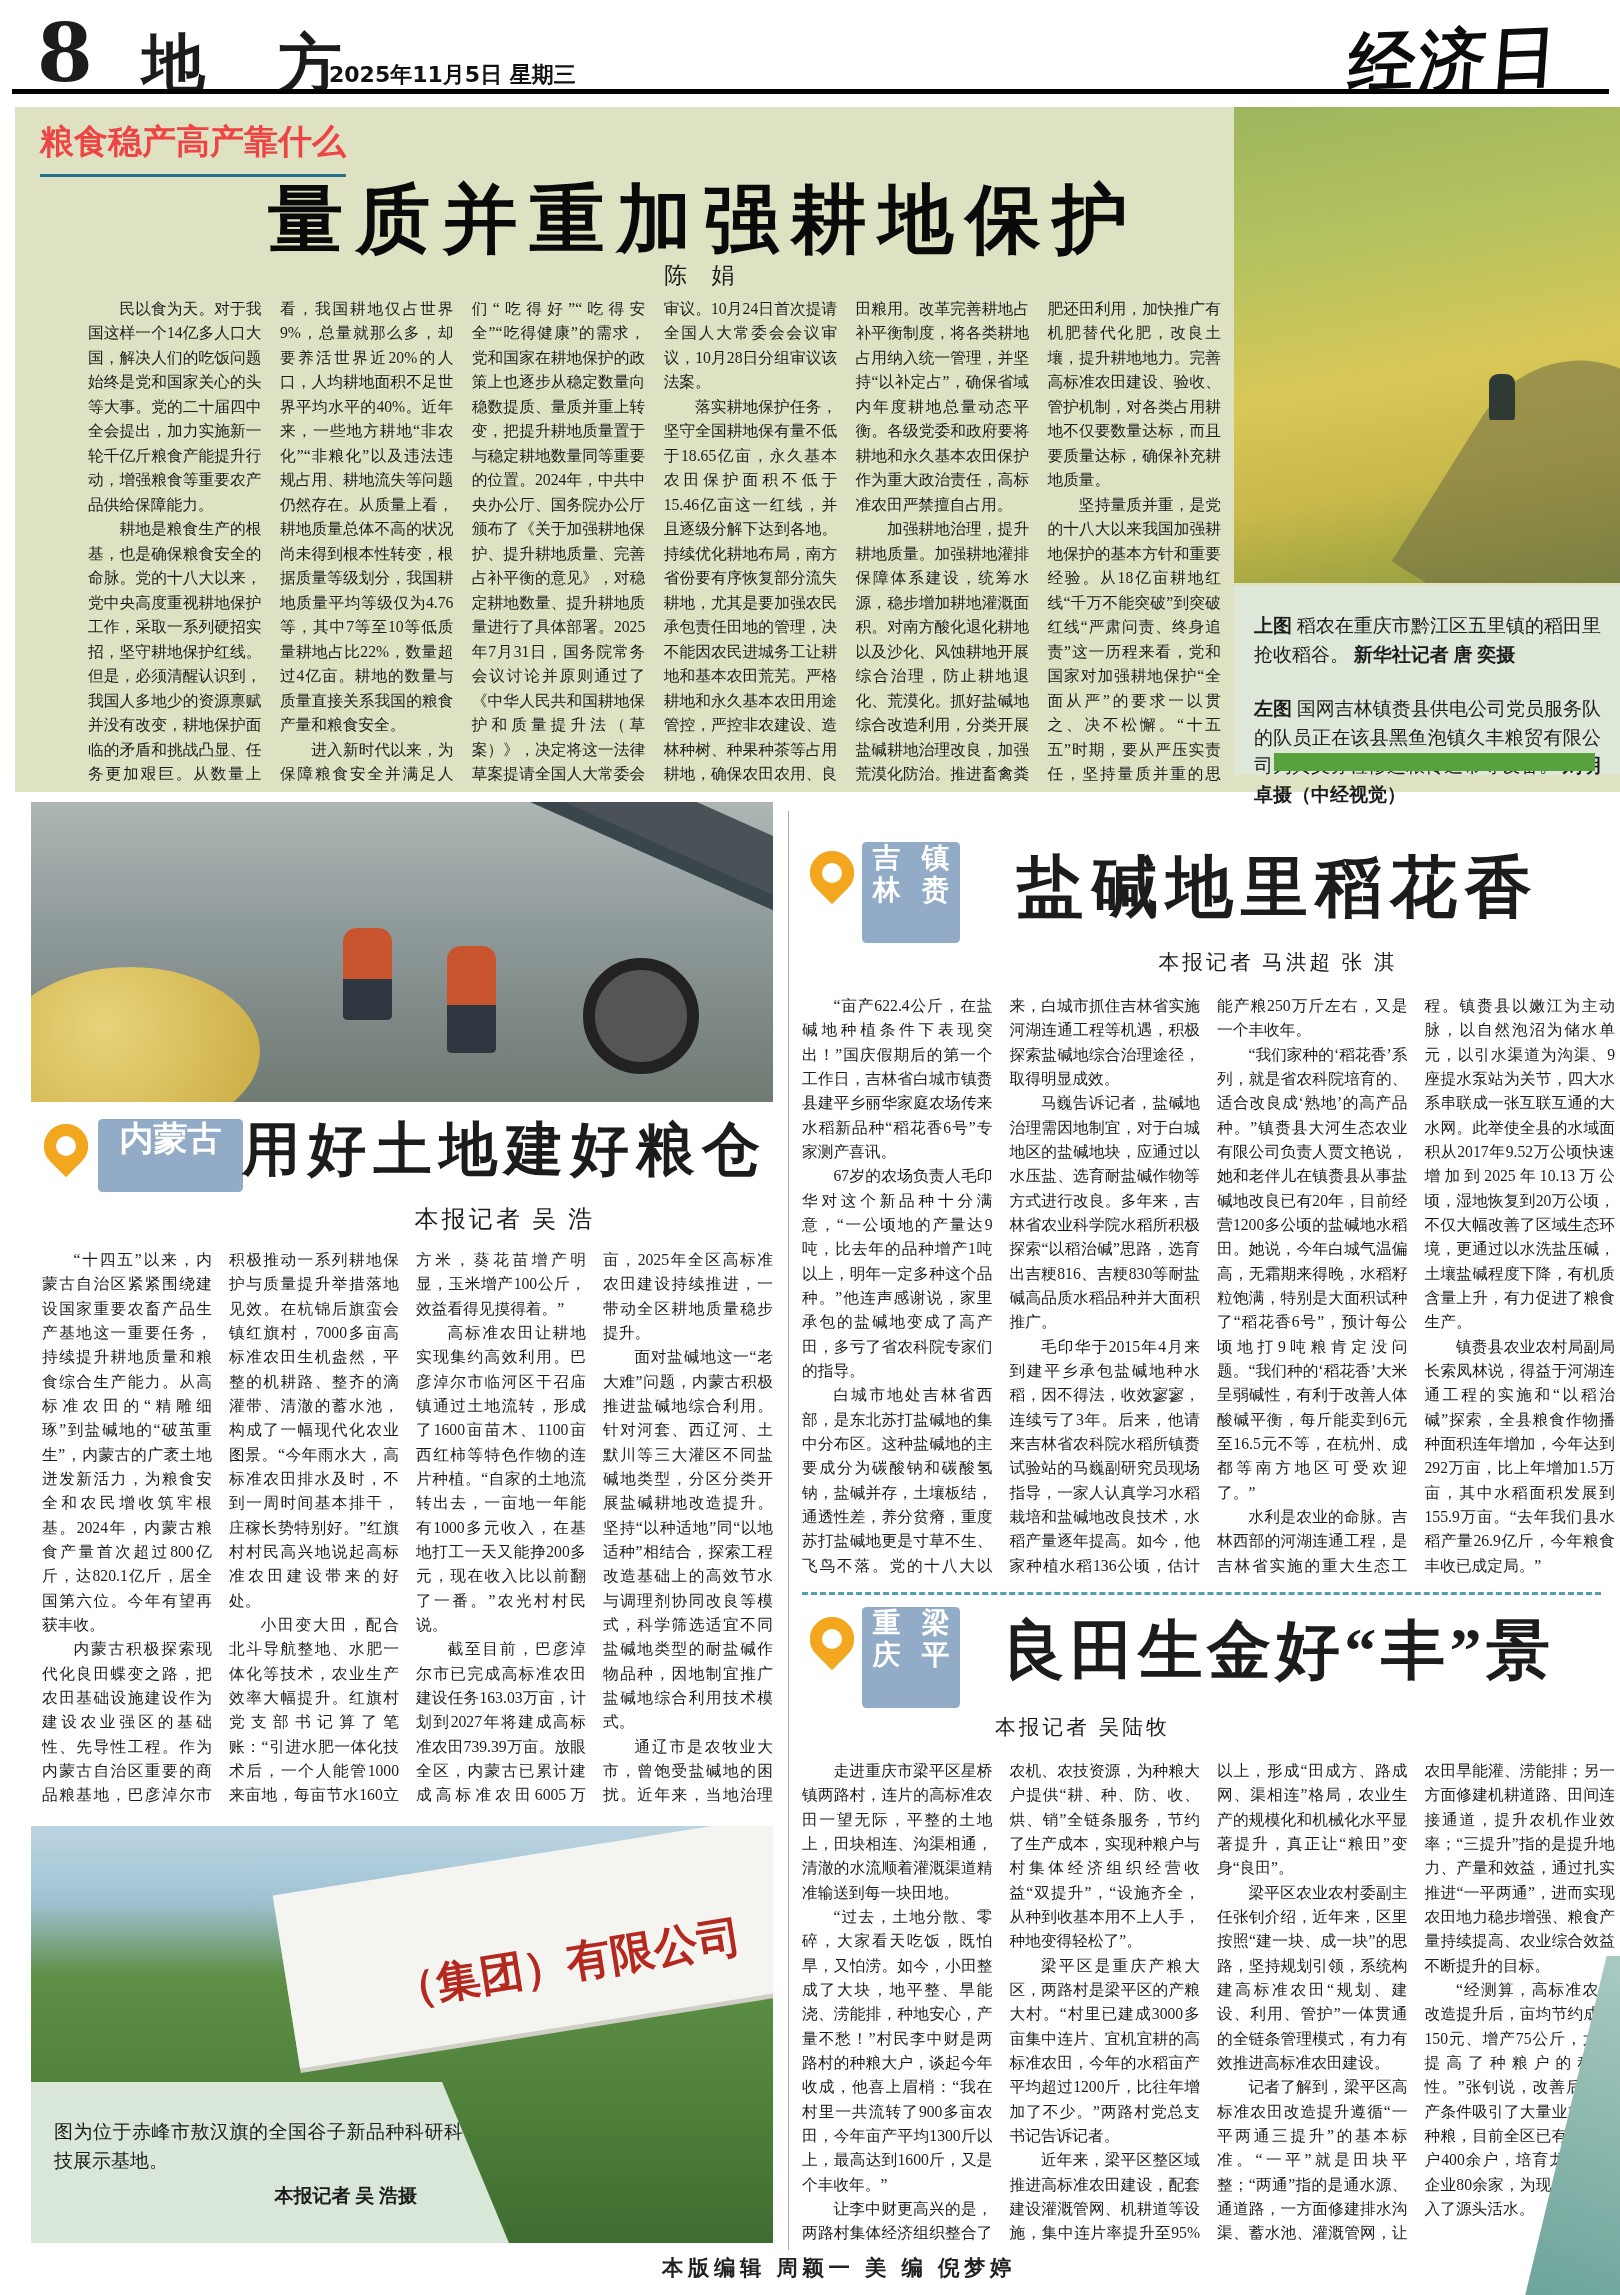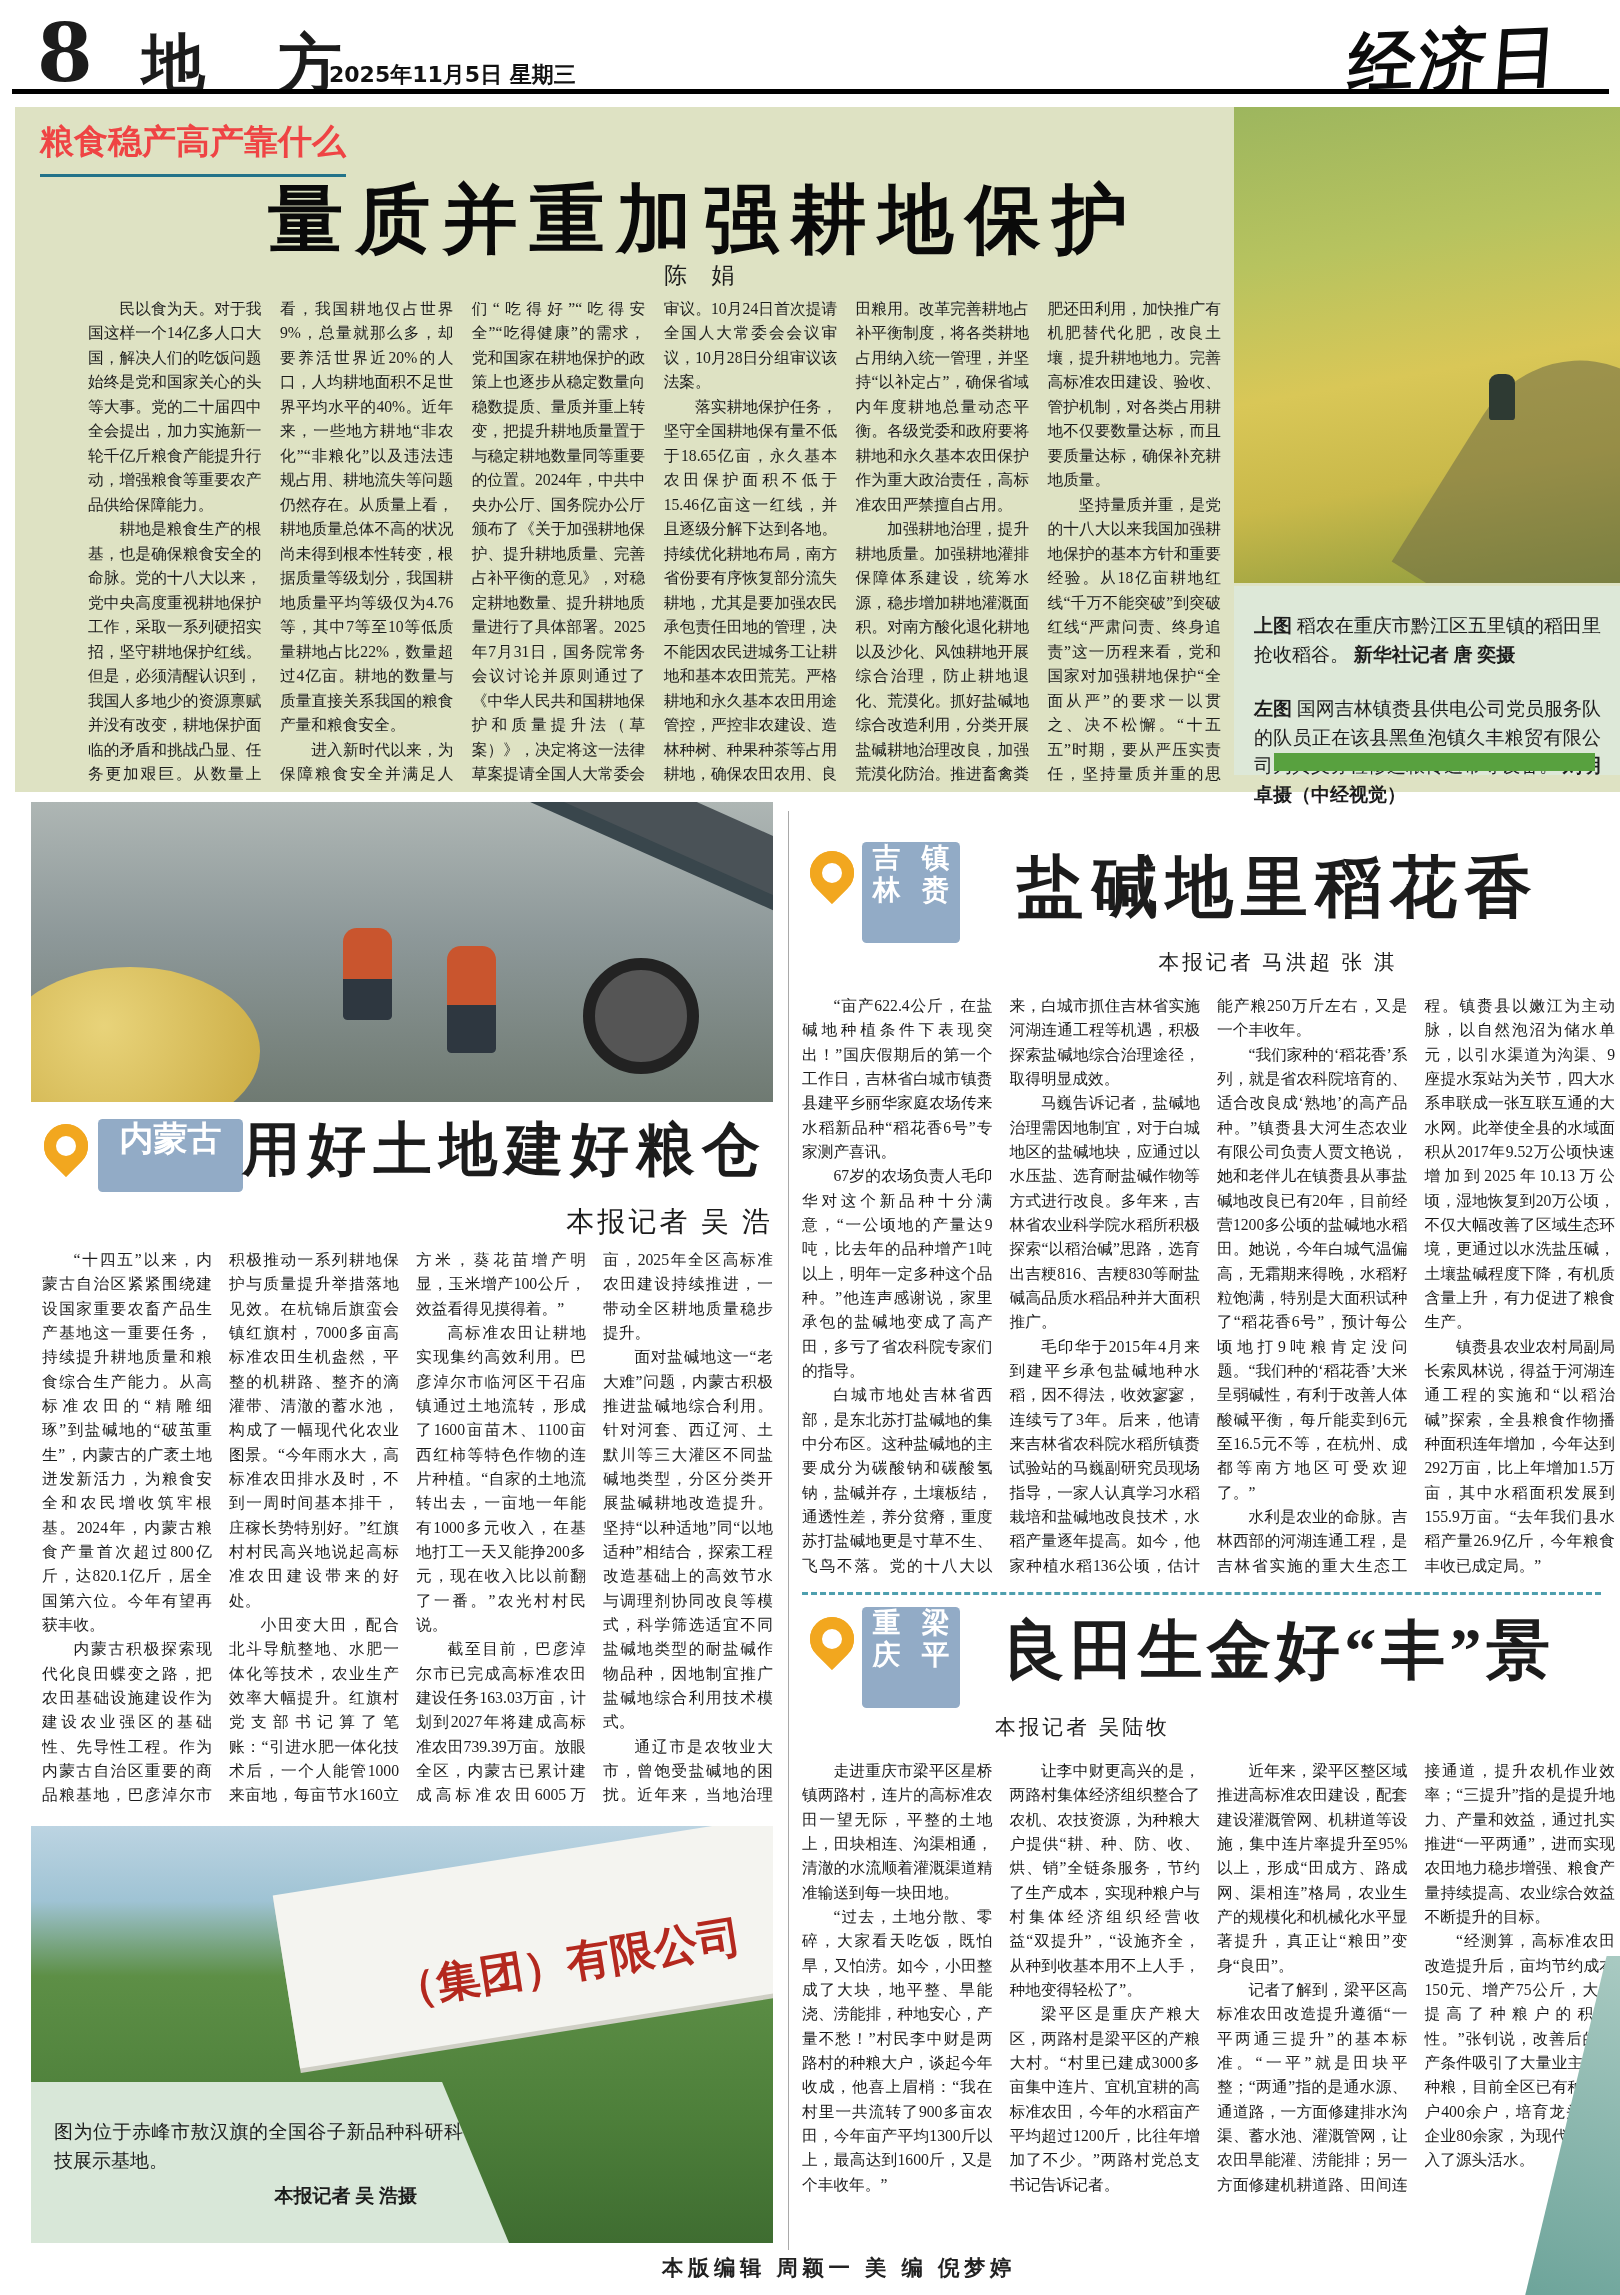--- a/index.html
+++ b/index.html
@@ -67,21 +67,21 @@
   .pin{width:44px;height:44px;background:#f2a71f;border-radius:50% 50% 50% 0;
        transform:rotate(-45deg);box-shadow:inset 0 0 0 3.1px #f2a71f;}
   .pin::after{content:"";position:absolute;left:12.2px;top:12.2px;width:20px;height:20px;border-radius:50%;background:#fff;}
   .tag{background:#92abc6;color:#fff;font-family:"Liberation Sans",sans-serif;font-weight:900;
        text-align:center;display:flex;justify-content:center;border-radius:4.6px;}
   .tag span{display:block;line-height:1.15;}
 
   .nm-pin{left:44px;top:1124px;}
   .nm-tag{left:98px;top:1119px;width:145px;height:73px;font-size:34px;}
   .nm-title{left:237px;top:1111px;width:536px;text-align:center;font-size:58px;font-weight:900;letter-spacing:7.7px;}
-  .nm-byline{left:237px;top:1203px;width:536px;text-align:right;font-size:28px;letter-spacing:3.1px;}
+  .nm-byline{left:237px;top:1203px;width:536px;text-align:center;font-size:24px;letter-spacing:3.1px;}
   .nm-body{left:42px;top:1248px;width:731px;height:573px;column-count:4;column-gap:17px;
            font-size:15.7px;line-height:1.55;text-align:justify;overflow:hidden;}
 
   .jl-pin{left:810px;top:851px;}
   .jl-tag{left:862px;top:842px;width:98px;height:101px;font-size:27.6px;}
   .jl-title{left:995px;top:842px;width:566px;text-align:center;font-size:67px;font-weight:900;letter-spacing:7.7px;}
   .jl-byline{left:995px;top:948px;width:566px;text-align:center;font-size:20.7px;letter-spacing:3.1px;}
   .jl-body{left:802px;top:994px;width:813px;height:595px;column-count:4;column-gap:17px;
            font-size:15.7px;line-height:1.55;text-align:justify;overflow:hidden;}
 
@@ -204,20 +204,21 @@
   <span>梁平</span>
 </div>
 <div class="abs cq-title">良田生金好“丰”景</div>
 <div class="abs cq-byline">本报记者 吴陆牧</div>
 <div class="abs cq-body">
     <p class="para">走进重庆市梁平区星桥镇两路村，连片的高标准农田一望无际，平整的土地上，田块相连、沟渠相通，清澈的水流顺着灌溉渠道精准输送到每一块田地。</p>
     <p class="para">“过去，土地分散、零碎，大家看天吃饭，既怕旱，又怕涝。如今，小田整成了大块，地平整、旱能浇、涝能排，种地安心，产量不愁！”村民李中财是两路村的种粮大户，谈起今年收成，他喜上眉梢：“我在村里一共流转了900多亩农田，今年亩产平均1300斤以上，最高达到1600斤，又是个丰收年。”</p>
     <p class="para">让李中财更高兴的是，两路村集体经济组织整合了农机、农技资源，为种粮大户提供“耕、种、防、收、烘、销”全链条服务，节约了生产成本，实现种粮户与村集体经济组织经营收益“双提升”，“设施齐全，从种到收基本用不上人手，种地变得轻松了”。</p>
     <p class="para">梁平区是重庆产粮大区，两路村是梁平区的产粮大村。“村里已建成3000多亩集中连片、宜机宜耕的高标准农田，今年的水稻亩产平均超过1200斤，比往年增加了不少。”两路村党总支书记告诉记者。</p>
     <p class="para">近年来，梁平区整区域推进高标准农田建设，配套建设灌溉管网、机耕道等设施，集中连片率提升至95%以上，形成“田成方、路成网、渠相连”格局，农业生产的规模化和机械化水平显著提升，真正让“粮田”变身“良田”。</p>
+    <p class="para">梁平区农业农村委副主任张钊介绍，近年来，区里按照“建一块、成一块”的思路，坚持规划引领，系统构建高标准农田“规划、建设、利用、管护”一体贯通的全链条管理模式，有力有效推进高标准农田建设。</p>
     <p class="para">记者了解到，梁平区高标准农田改造提升遵循“一平两通三提升”的基本标准。“一平”就是田块平整；“两通”指的是通水源、通道路，一方面修建排水沟渠、蓄水池、灌溉管网，让农田旱能灌、涝能排；另一方面修建机耕道路、田间连接通道，提升农机作业效率；“三提升”指的是提升地力、产量和效益，通过扎实推进“一平两通”，进而实现农田地力稳步增强、粮食产量持续提高、农业综合效益不断提升的目标。</p>
     <p class="para">“经测算，高标准农田改造提升后，亩均节约成本150元、增产75公斤，大大提高了种粮户的积极性。”张钊说，改善后的生产条件吸引了大量业主返乡种粮，目前全区已有种粮大户400余户，培育龙头加工企业80余家，为现代农业注入了源头活水。</p>
   </div>
 
 <div class="abs teal-wedge"></div>
 
 <div class="abs footer-credits">本版编辑 周颖一 美 编 倪梦婷</div>
 
 
 </body></html>

